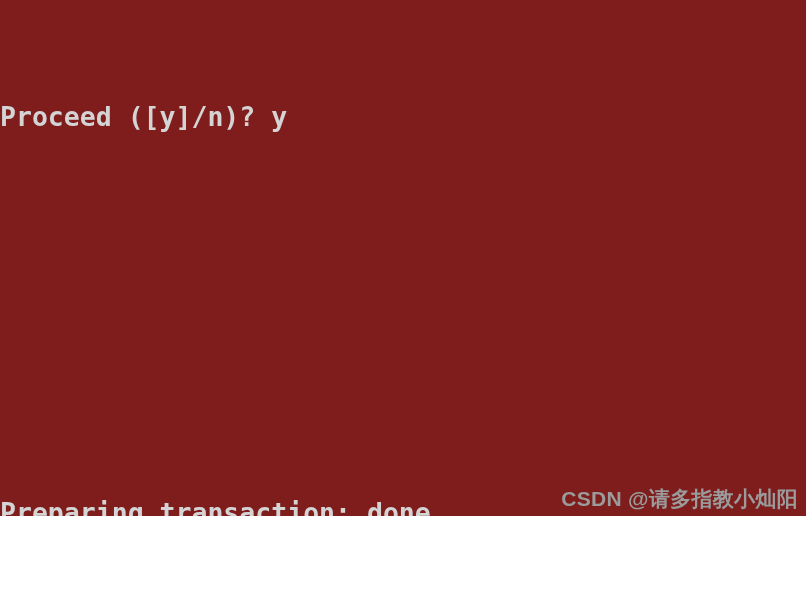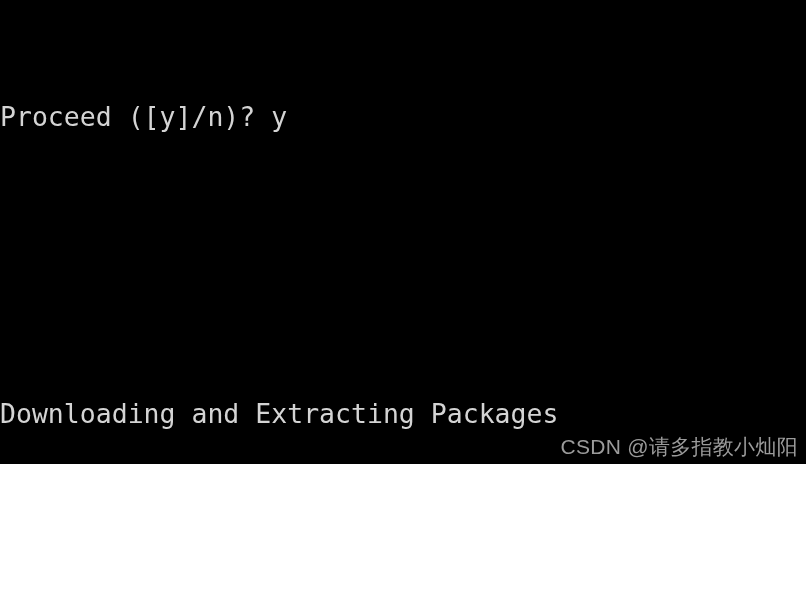--- a/index.html
+++ b/index.html
@@ -7,24 +7,25 @@
     padding: 0;
   }
   body {
     width: 806px;
     height: 612px;
     overflow: hidden;
   }
   #terminal {
     position: relative;
     width: 806px;
-    height: 464px;
-    background: #000000;
+    height: 516px;
+    background: #7f1d1d;
     box-sizing: border-box;
     overflow: hidden;
+    font-weight: bold;
   }
   #terminal-output {
     position: absolute;
     left: 0;
     top: 34px;
     width: 806px;
     font-family: "DejaVu Sans Mono", "Liberation Mono", monospace;
     font-size: 26.5px;
     line-height: 33px;
     color: #d4d4d4;
@@ -54,21 +55,20 @@
 </style>
 </head>
 <body>
 
 <div id="terminal">
 
   <div id="terminal-output">
     <div class="term-line">Proceed ([y]/n)? y</div>
     <div class="term-line blank"></div>
     <div class="term-line blank"></div>
-    <div class="term-line">Downloading and Extracting Packages</div>
     <div class="term-line blank"></div>
     <div class="term-line">Preparing transaction: done</div>
     
     
     
     
     
     
     
     

